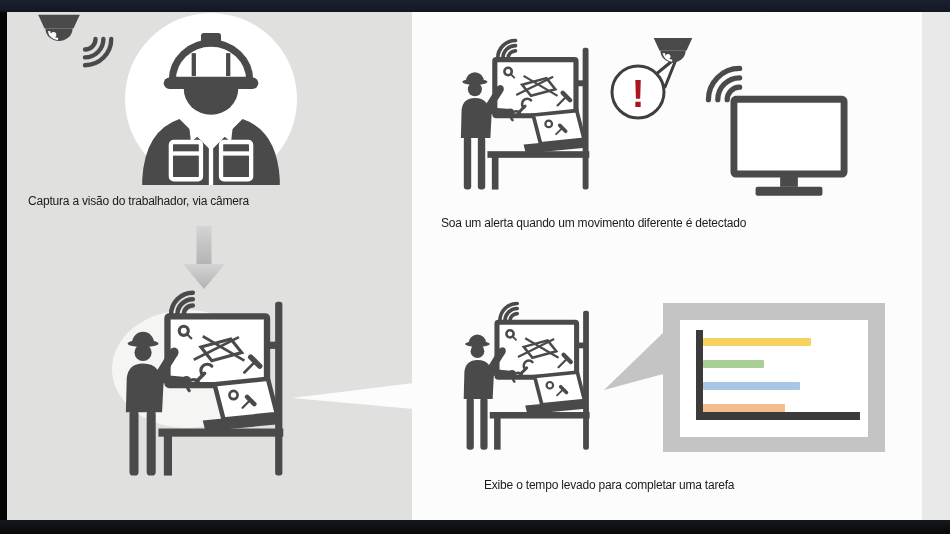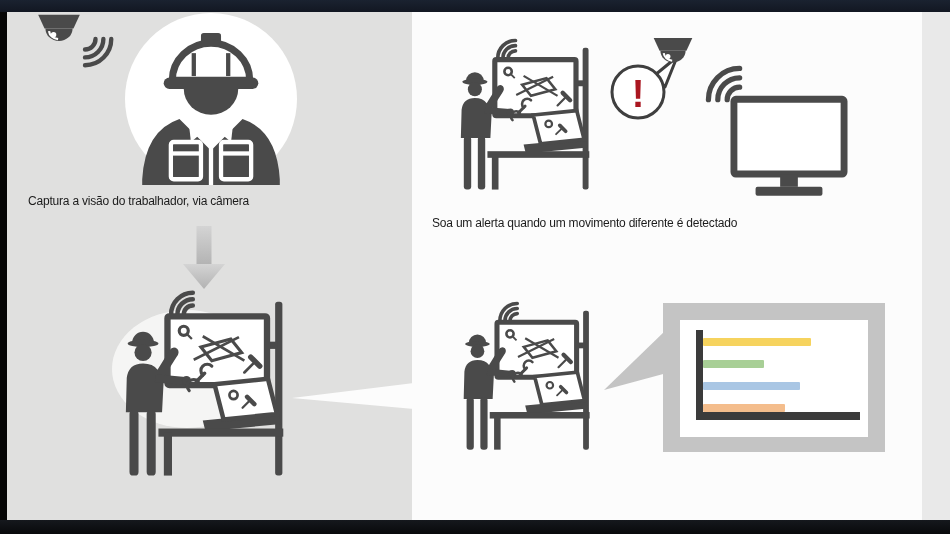--- a/index.html
+++ b/index.html
@@ -166,31 +166,32 @@
   </svg>
   <svg class="abs" style="left:652px;top:36px" width="42" height="36">
       <use href="#sym-cam"></use>
     </svg>
   <svg class="abs" style="left:698px;top:58px" width="50" height="50">
       <use href="#sym-wifi"></use>
     </svg>
   <svg class="abs" style="left:730px;top:94px" width="118" height="105">
       <use href="#sym-tv"></use>
     </svg>
-  <div class="cap" style="left:432px;top:217px">Soa um alerta quando um movimento diferente é detectado</div>
+  <div class="cap" style="left:441px;top:217px">Soa um alerta quando um movimento diferente é detectado</div>
 
   <svg class="abs" style="left:455px;top:287px" width="152" height="182" preserveAspectRatio="none">
       <use href="#sym-ws"></use>
     </svg>
   <div class="abs" id="chart-tail"></div>
   <div class="abs" id="chart-frame">
     <div id="chart-white">
       <div id="chart-box">
         <div>
             <div class="bar" style="width: 69%; background: rgb(246, 211, 94);"></div>
             <div class="bar" style="width: 39%; background: rgb(168, 207, 150);"></div>
             <div class="bar" style="width: 62%; background: rgb(169, 198, 228);"></div>
             <div class="bar" style="width: 52%; background: rgb(244, 189, 140);"></div>
           </div>
       </div>
     </div>
   </div>
+  <div class="cap" style="left:484px;top:479px">Exibe o tempo levado para completar uma tarefa</div>
 </div>
 
 </body></html>

